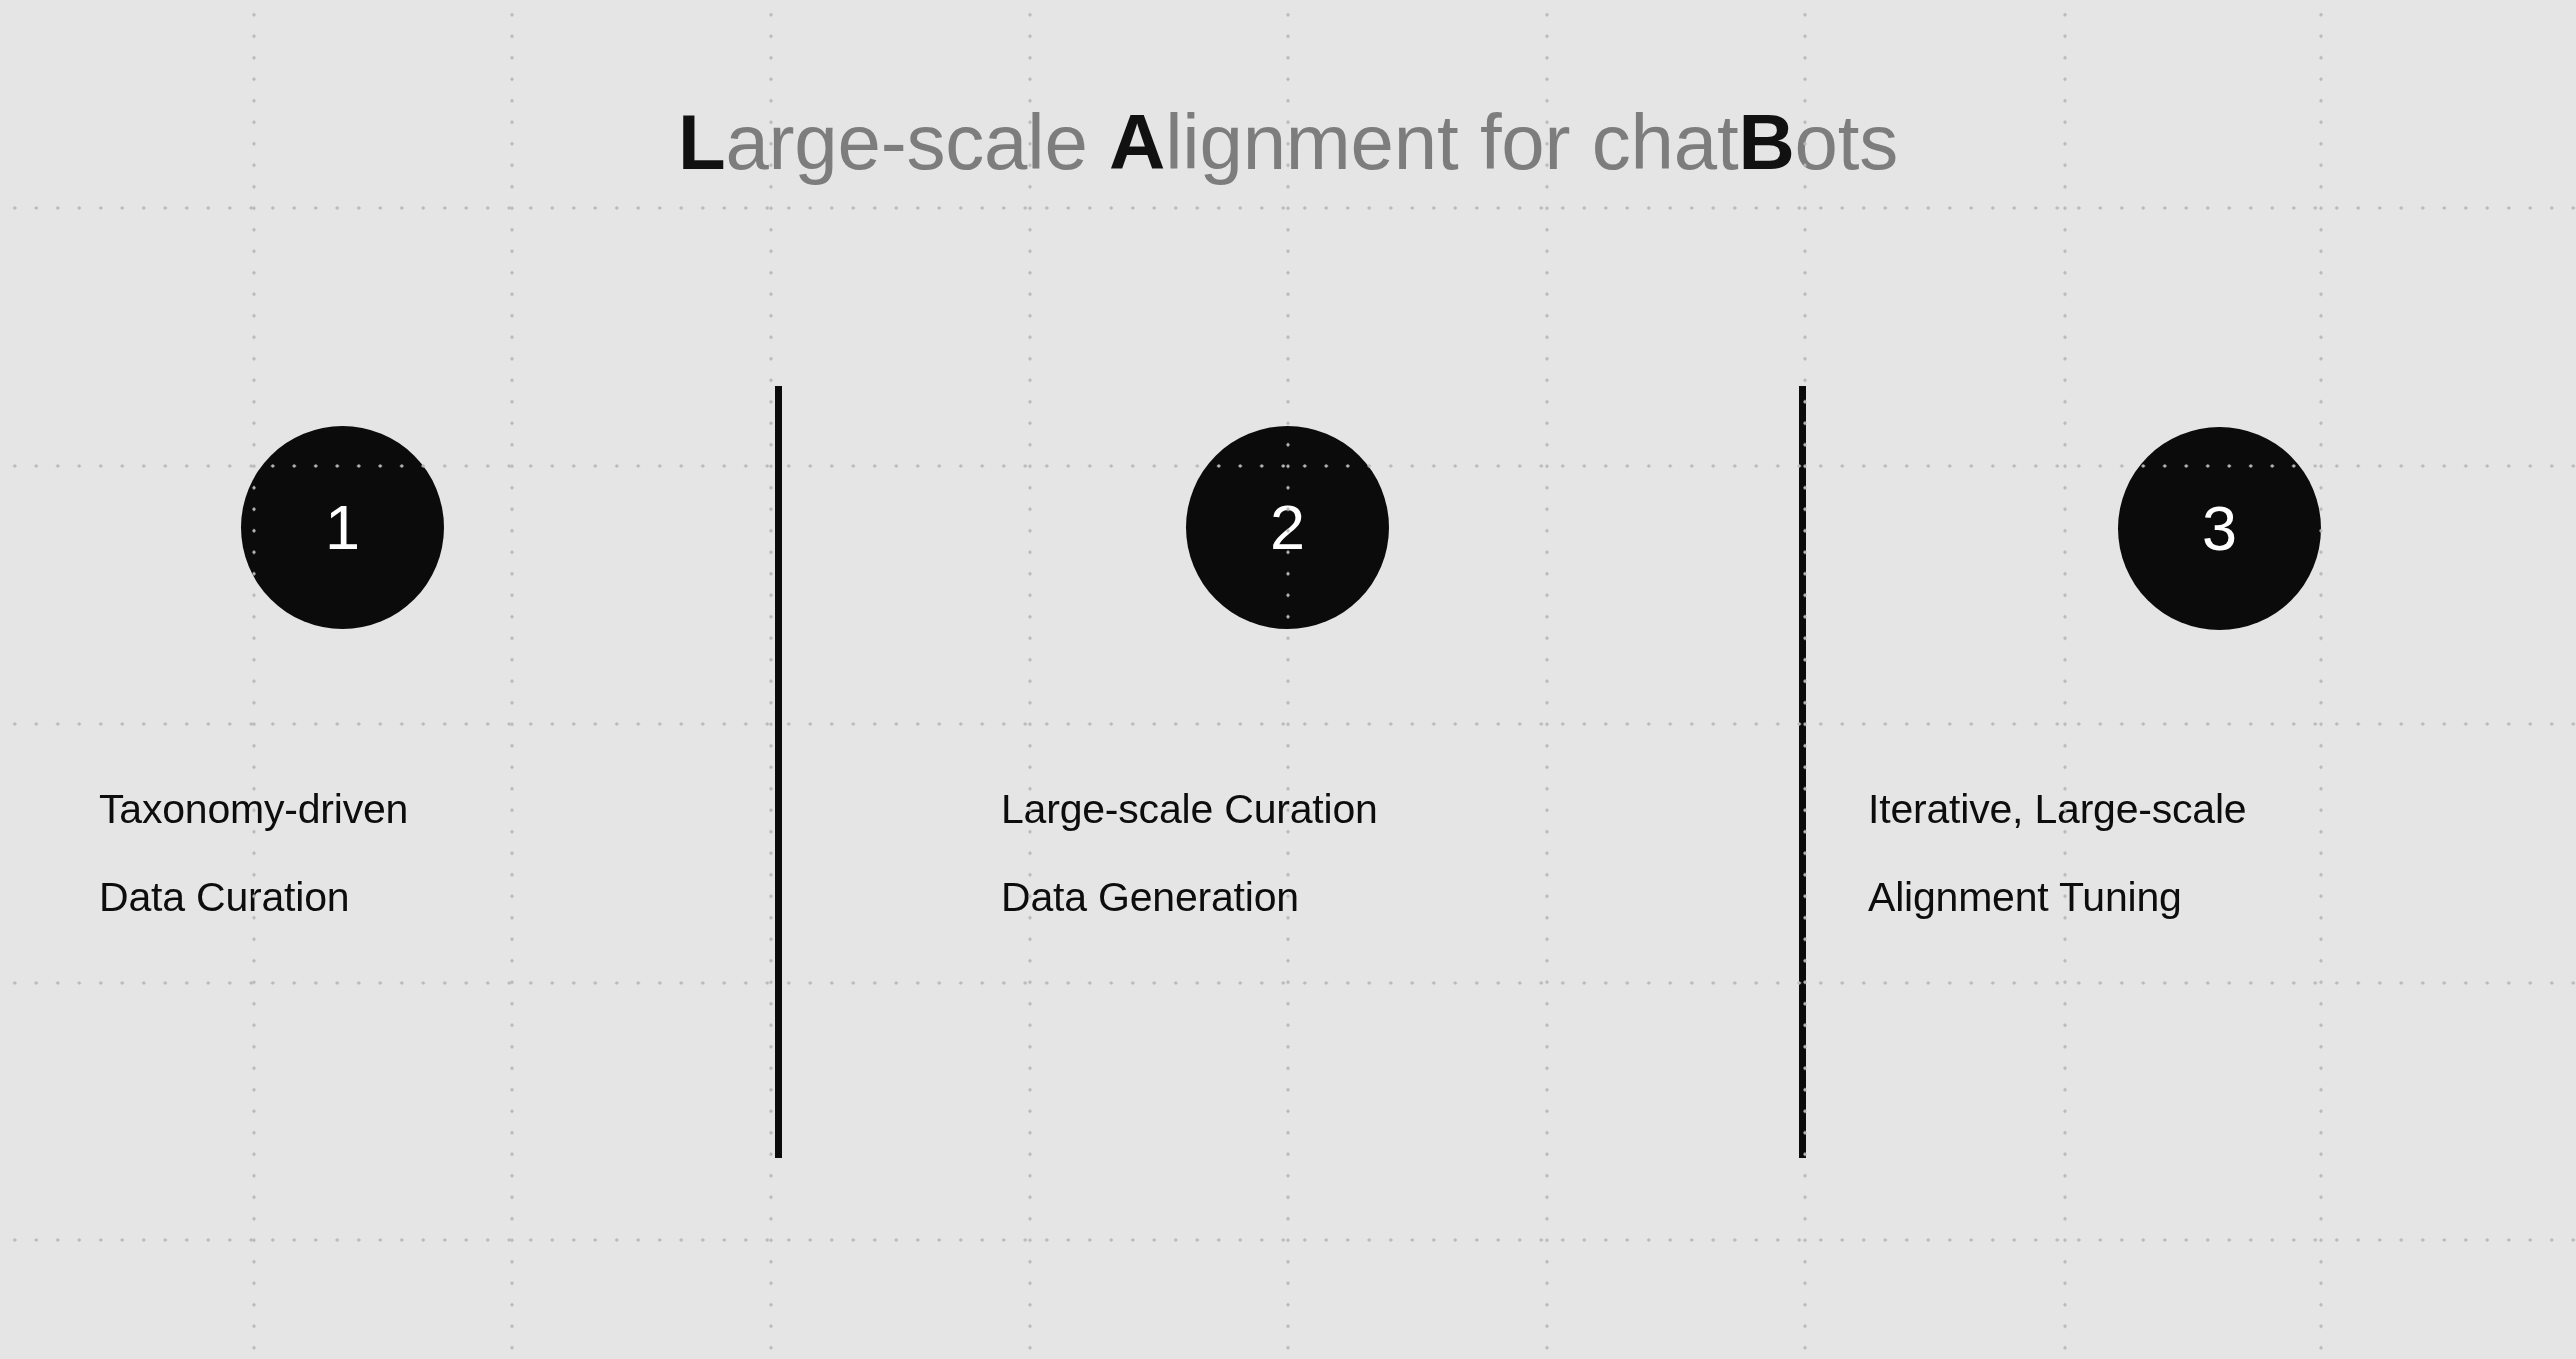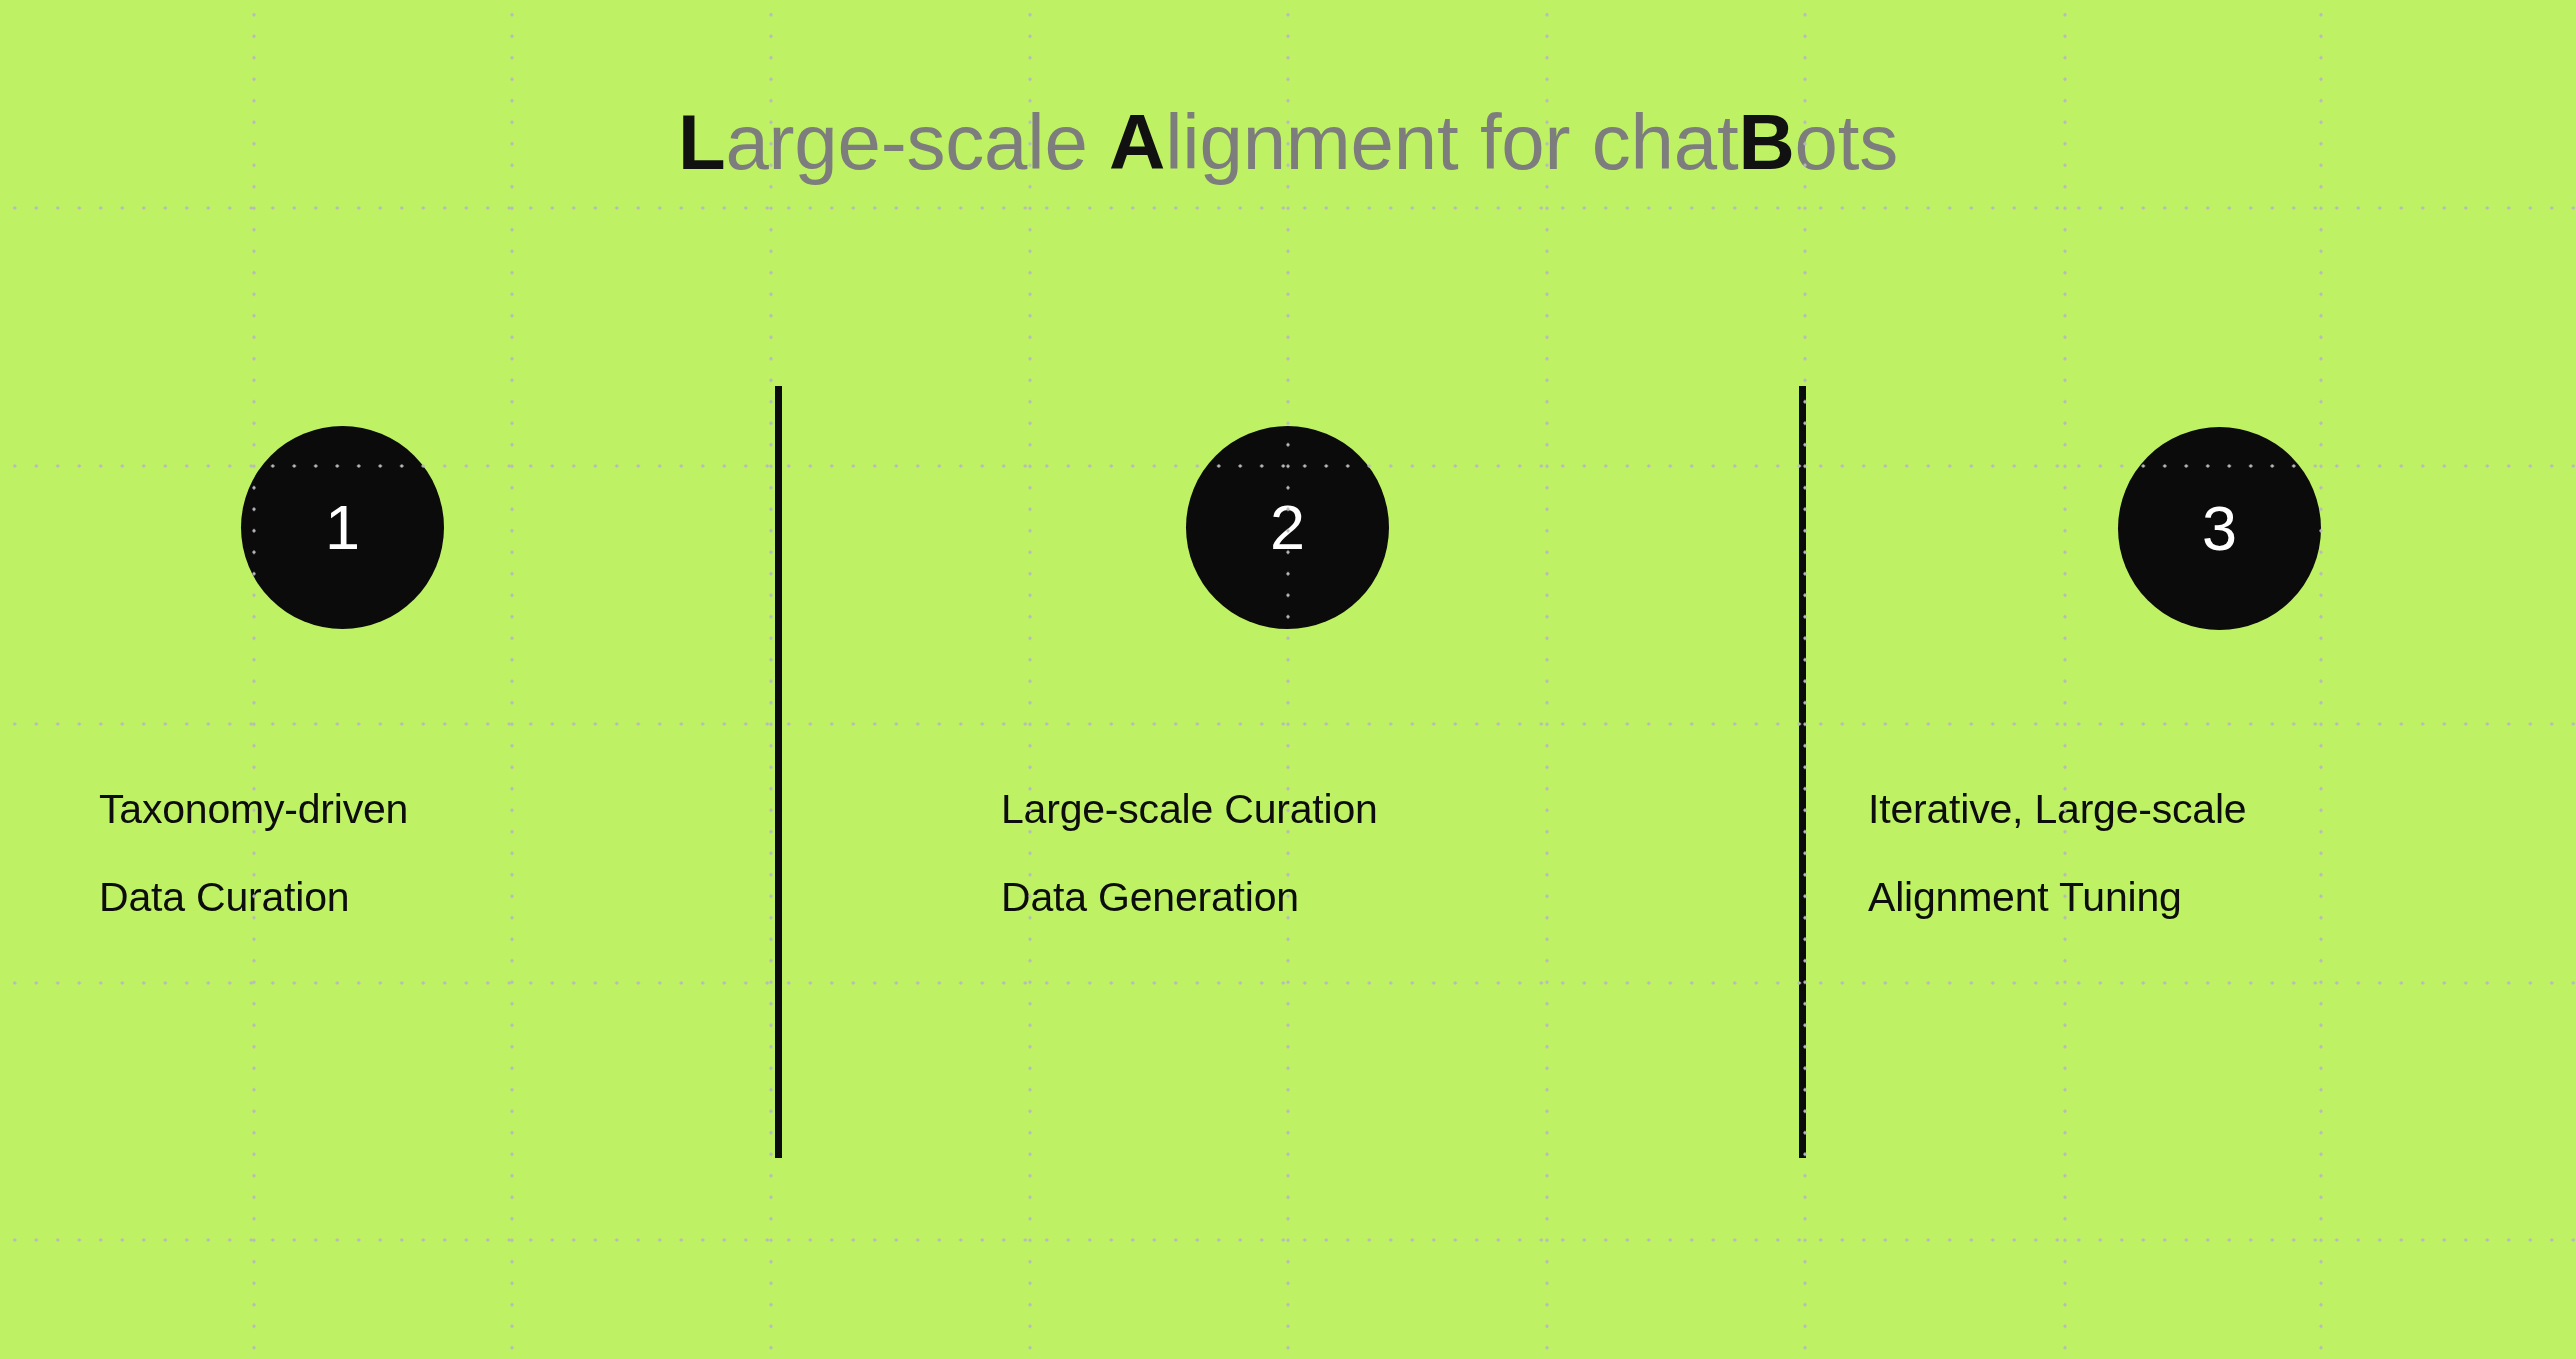--- a/index.html
+++ b/index.html
@@ -4,21 +4,21 @@
 <style>
   html, body {
     margin: 0;
     padding: 0;
     background: #ffffff;
   }
   #canvas {
     position: relative;
     width: 2576px;
     height: 1360px;
-    background: #bef264;
+    background: #e5e5e5;
     overflow: hidden;
     font-family: "Liberation Sans", "DejaVu Sans", sans-serif;
   }
 
   
   #grid {
     position: absolute;
     inset: 0;
     pointer-events: none;
     z-index: 3;

